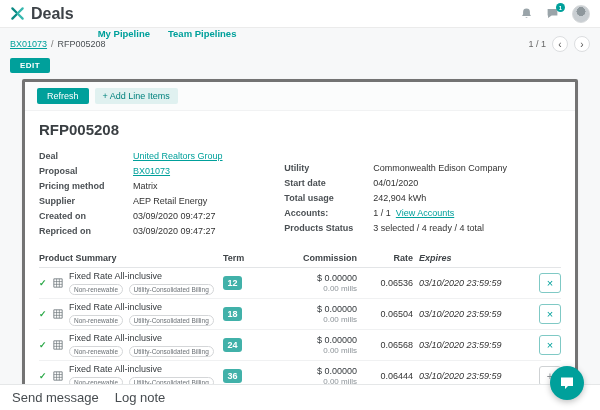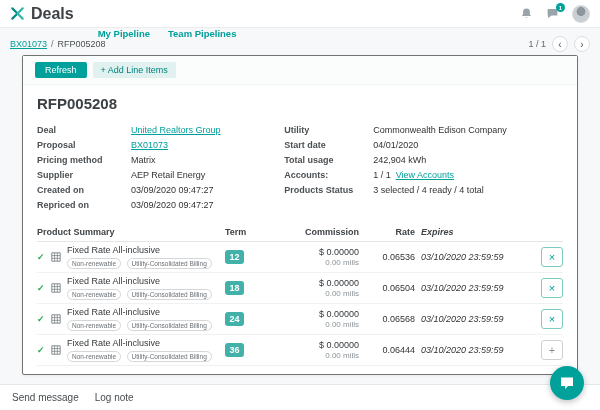--- a/index.html
+++ b/index.html
@@ -31,34 +31,34 @@
   .crumb-current { color:#4a4f53; }
   .pager { margin-left:auto; display:flex; align-items:center; gap:6px; color:#666; }
   .pager-btn { width:16px; height:16px; border-radius:50%; border:1px solid #dcdee0; background:#fff;
                color:#555; font-size:10px; line-height:13px; text-align:center; cursor:pointer;
                font-family:"Liberation Sans",sans-serif; padding:0; }
   .edit-row { padding:3px 10px 6px; }
   .btn-edit { background:var(--accent,#00a09b); color:#fff; border:none; border-radius:2px;
               font-size:8px; font-weight:bold; letter-spacing:.5px; padding:3px 10px; cursor:pointer; }
 
   
-  .card { margin:0 22px; background:#fff; border:1px solid #737373; border-radius:2px;
+  .card { margin:0 22px; background:#fff; border:3px solid #737373; border-radius:2px;
           box-shadow:0 1px 3px rgba(0,0,0,.06); }
   .toolbar { display:flex; gap:6px; padding:6px 12px; background:#fbfcfc; border-bottom:1px solid #f1f2f3; }
   .btn-refresh { background:var(--accent,#00a09b); color:#fff; border:none; border-radius:2px;
                  font-size:9px; padding:3px 10px; cursor:pointer; }
   .btn-add-lines { background:var(--accent-light,#e0f1f0); color:#00827d; border:none; border-radius:2px;
                    font-size:9px; padding:3px 8px; cursor:pointer; }
   .sheet { padding:10px 14px 8px; }
   .title { font-size:15px; font-weight:600; color:#3a3f43; margin-bottom:11px; }
 
   
   .details { display:flex; }
   .dcol-left { width:47%; }
-  .dcol-right { flex:1; }
+  .dcol-right { flex:1;margin-top:12px; }
   .drow { display:flex; line-height:15px;gap:14px; }
   .dlabel { width:80px; flex-shrink:0; color:#4b5054; font-weight:bold; }
   .dcol-right .dlabel { width:75px; }
   .dvalue { color:#333; }
   .link { color:var(--accent,#00a09b); text-decoration:underline; cursor:pointer; }
   .dvalue .link { margin-left:5px; }
 
   
   .table { margin-top:12px; }
   .thead,.trow { display:flex; align-items:center; }
@@ -81,21 +81,21 @@
   .comm-main { color:#34393d; line-height:11px; }
   .comm-mills { color:#8d9499; font-size:8px; line-height:10px; }
   .row-action { width:22px; height:20px; border:1px solid #7fc9c5; border-radius:3px; background:#fff;
                 color:var(--accent,#00a09b); font-size:11px; line-height:17px; cursor:pointer; padding:0;
                 font-family:"Liberation Sans",sans-serif; }
   .row-action-add { border-color:#cfd2d4; color:#8d9297; }
 
   
   .footer { position:absolute; left:0; right:0; bottom:0; height:26px; background:#fff;
             border-top:1px solid #e5e7e8; display:flex; align-items:center; padding:0 12px; gap:16px;
-            font-size:10px; color:#474c50; }
+            font-size:13px; color:#474c50; }
   .footer-link { cursor:pointer; }
   .footer-item { display:flex; align-items:center; gap:4px; cursor:pointer;margin-top:40px; }
   .footer-right { margin-left:auto; display:flex; align-items:center; gap:14px; }
   .check-glyph { color:var(--success,#28a745); font-weight:bold; }
   .followers { color:var(--accent,#00a09b); font-weight:bold; }
 
   
   .fab { position:absolute; right:16px; bottom:10px; width:34px; height:34px; border-radius:50%;
          background:var(--accent,#00a09b); border:none; cursor:pointer;
          display:flex; align-items:center; justify-content:center;
@@ -141,20 +141,23 @@
     <a class="crumb-link">BX01073</a>
     <span class="crumb-sep">/</span>
     <span class="crumb-current">RFP005208</span>
     <div class="pager">
       <span>1 / 1</span>
       <button class="pager-btn">‹</button>
       <button class="pager-btn">›</button>
     </div>
   </div>
 
+  <div class="edit-row">
+    <button class="btn-edit">EDIT</button>
+  </div>
 
   <div class="card">
     <div class="toolbar">
       <button class="btn-refresh">Refresh</button>
       <button class="btn-add-lines">+ Add Line Items</button>
     </div>
 
     <div class="sheet">
       <h1 class="title">RFP005208</h1>
 

